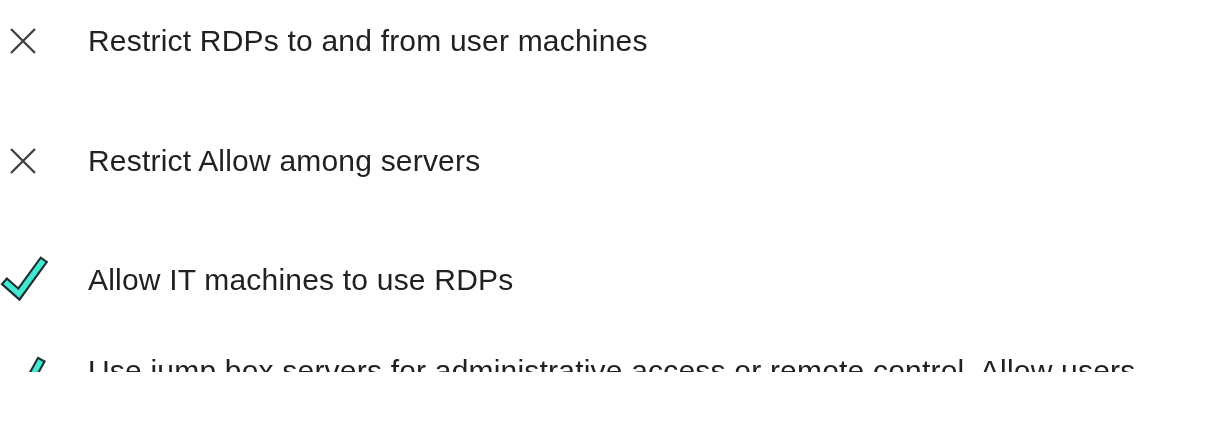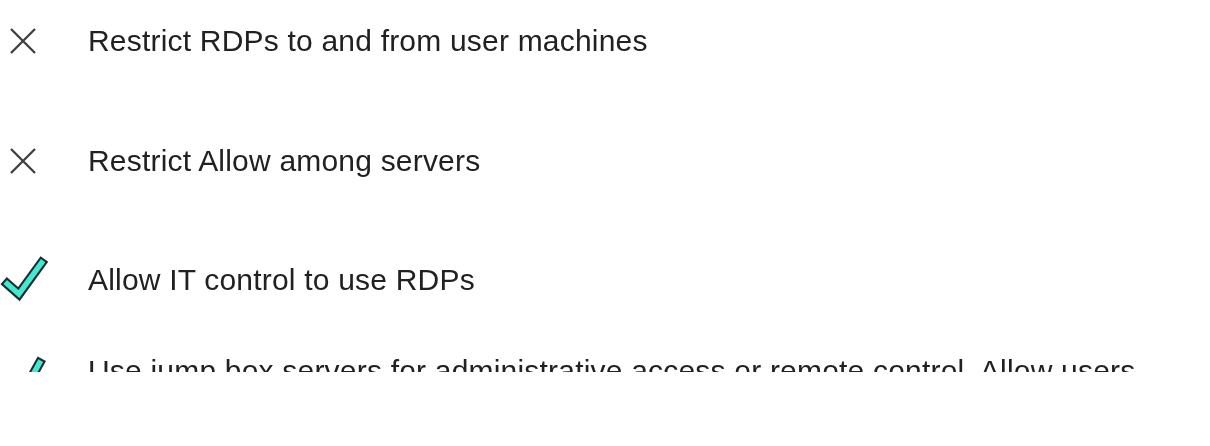--- a/index.html
+++ b/index.html
@@ -91,21 +91,21 @@
 
   <div class="item r3">
     <span class="icon-cell">
       <svg width="46" height="44" viewBox="0 0 48 46">
         <g transform="rotate(-6 24 23)">
           <path class="check-outline-stroke" d="M5 26 L16 38 L43 8"></path>
           <path class="check-fill-stroke" d="M5 26 L16 38 L43 8"></path>
         </g>
       </svg>
     </span>
-    <div class="item-text">Allow IT control to use RDPs</div>
+    <div class="item-text">Allow IT machines to use RDPs</div>
   </div>
 
   <div class="item r4">
     <span class="icon-cell">
       <svg width="46" height="44" viewBox="0 0 48 46">
         <g transform="rotate(-13 24 23)">
           <path class="check-outline-stroke" d="M5 26 L16 38 L43 8"></path>
           <path class="check-fill-stroke" d="M5 26 L16 38 L43 8"></path>
         </g>
       </svg>

